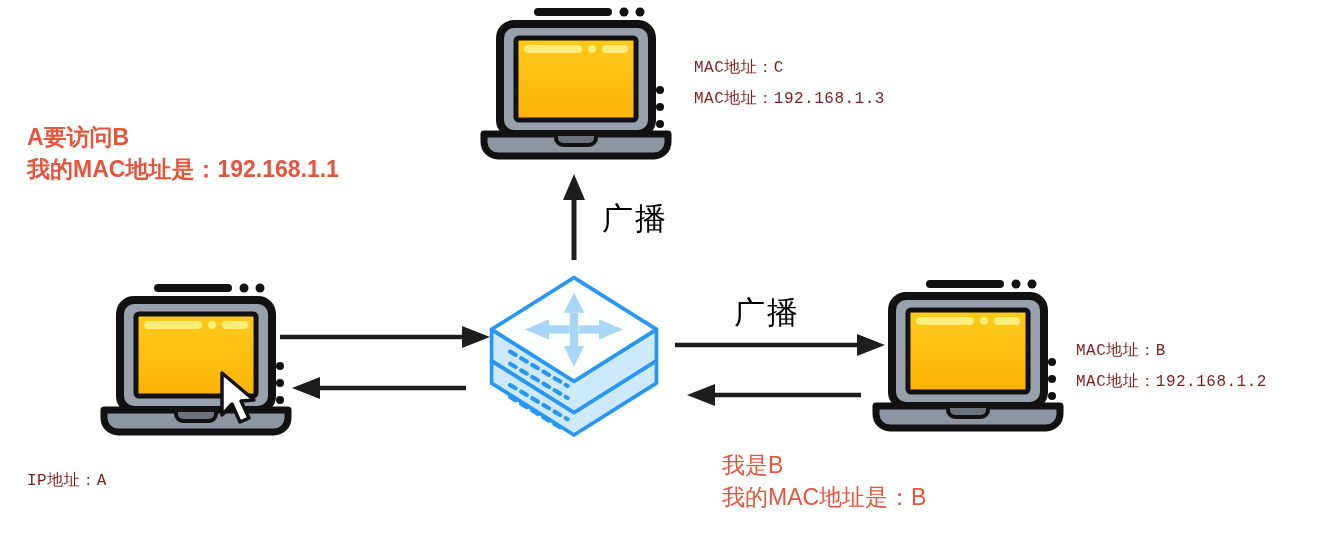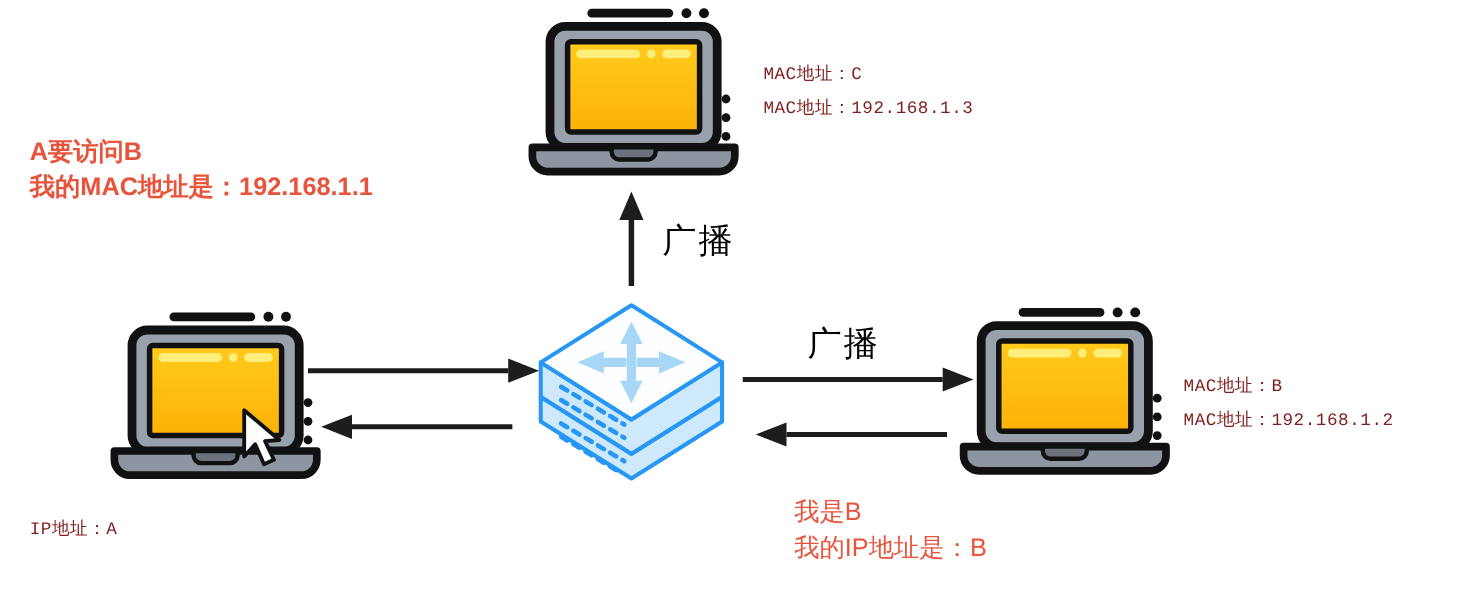--- a/index.html
+++ b/index.html
@@ -177,16 +177,16 @@
     </svg>
   </div>
 
   <div class="abs node-label" style="left:1076px;top:336px;">
     <div>MAC地址：B</div>
     <div>MAC地址：192.168.1.2</div>
   </div>
 
   <div class="abs note" style="left:678px;top:450px;margin-left:44px;">
     <div>我是B</div>
-    <div>我的IP地址是：B</div>
+    <div>我的MAC地址是：B</div>
   </div>
 
 </div>
 
 </body></html>

